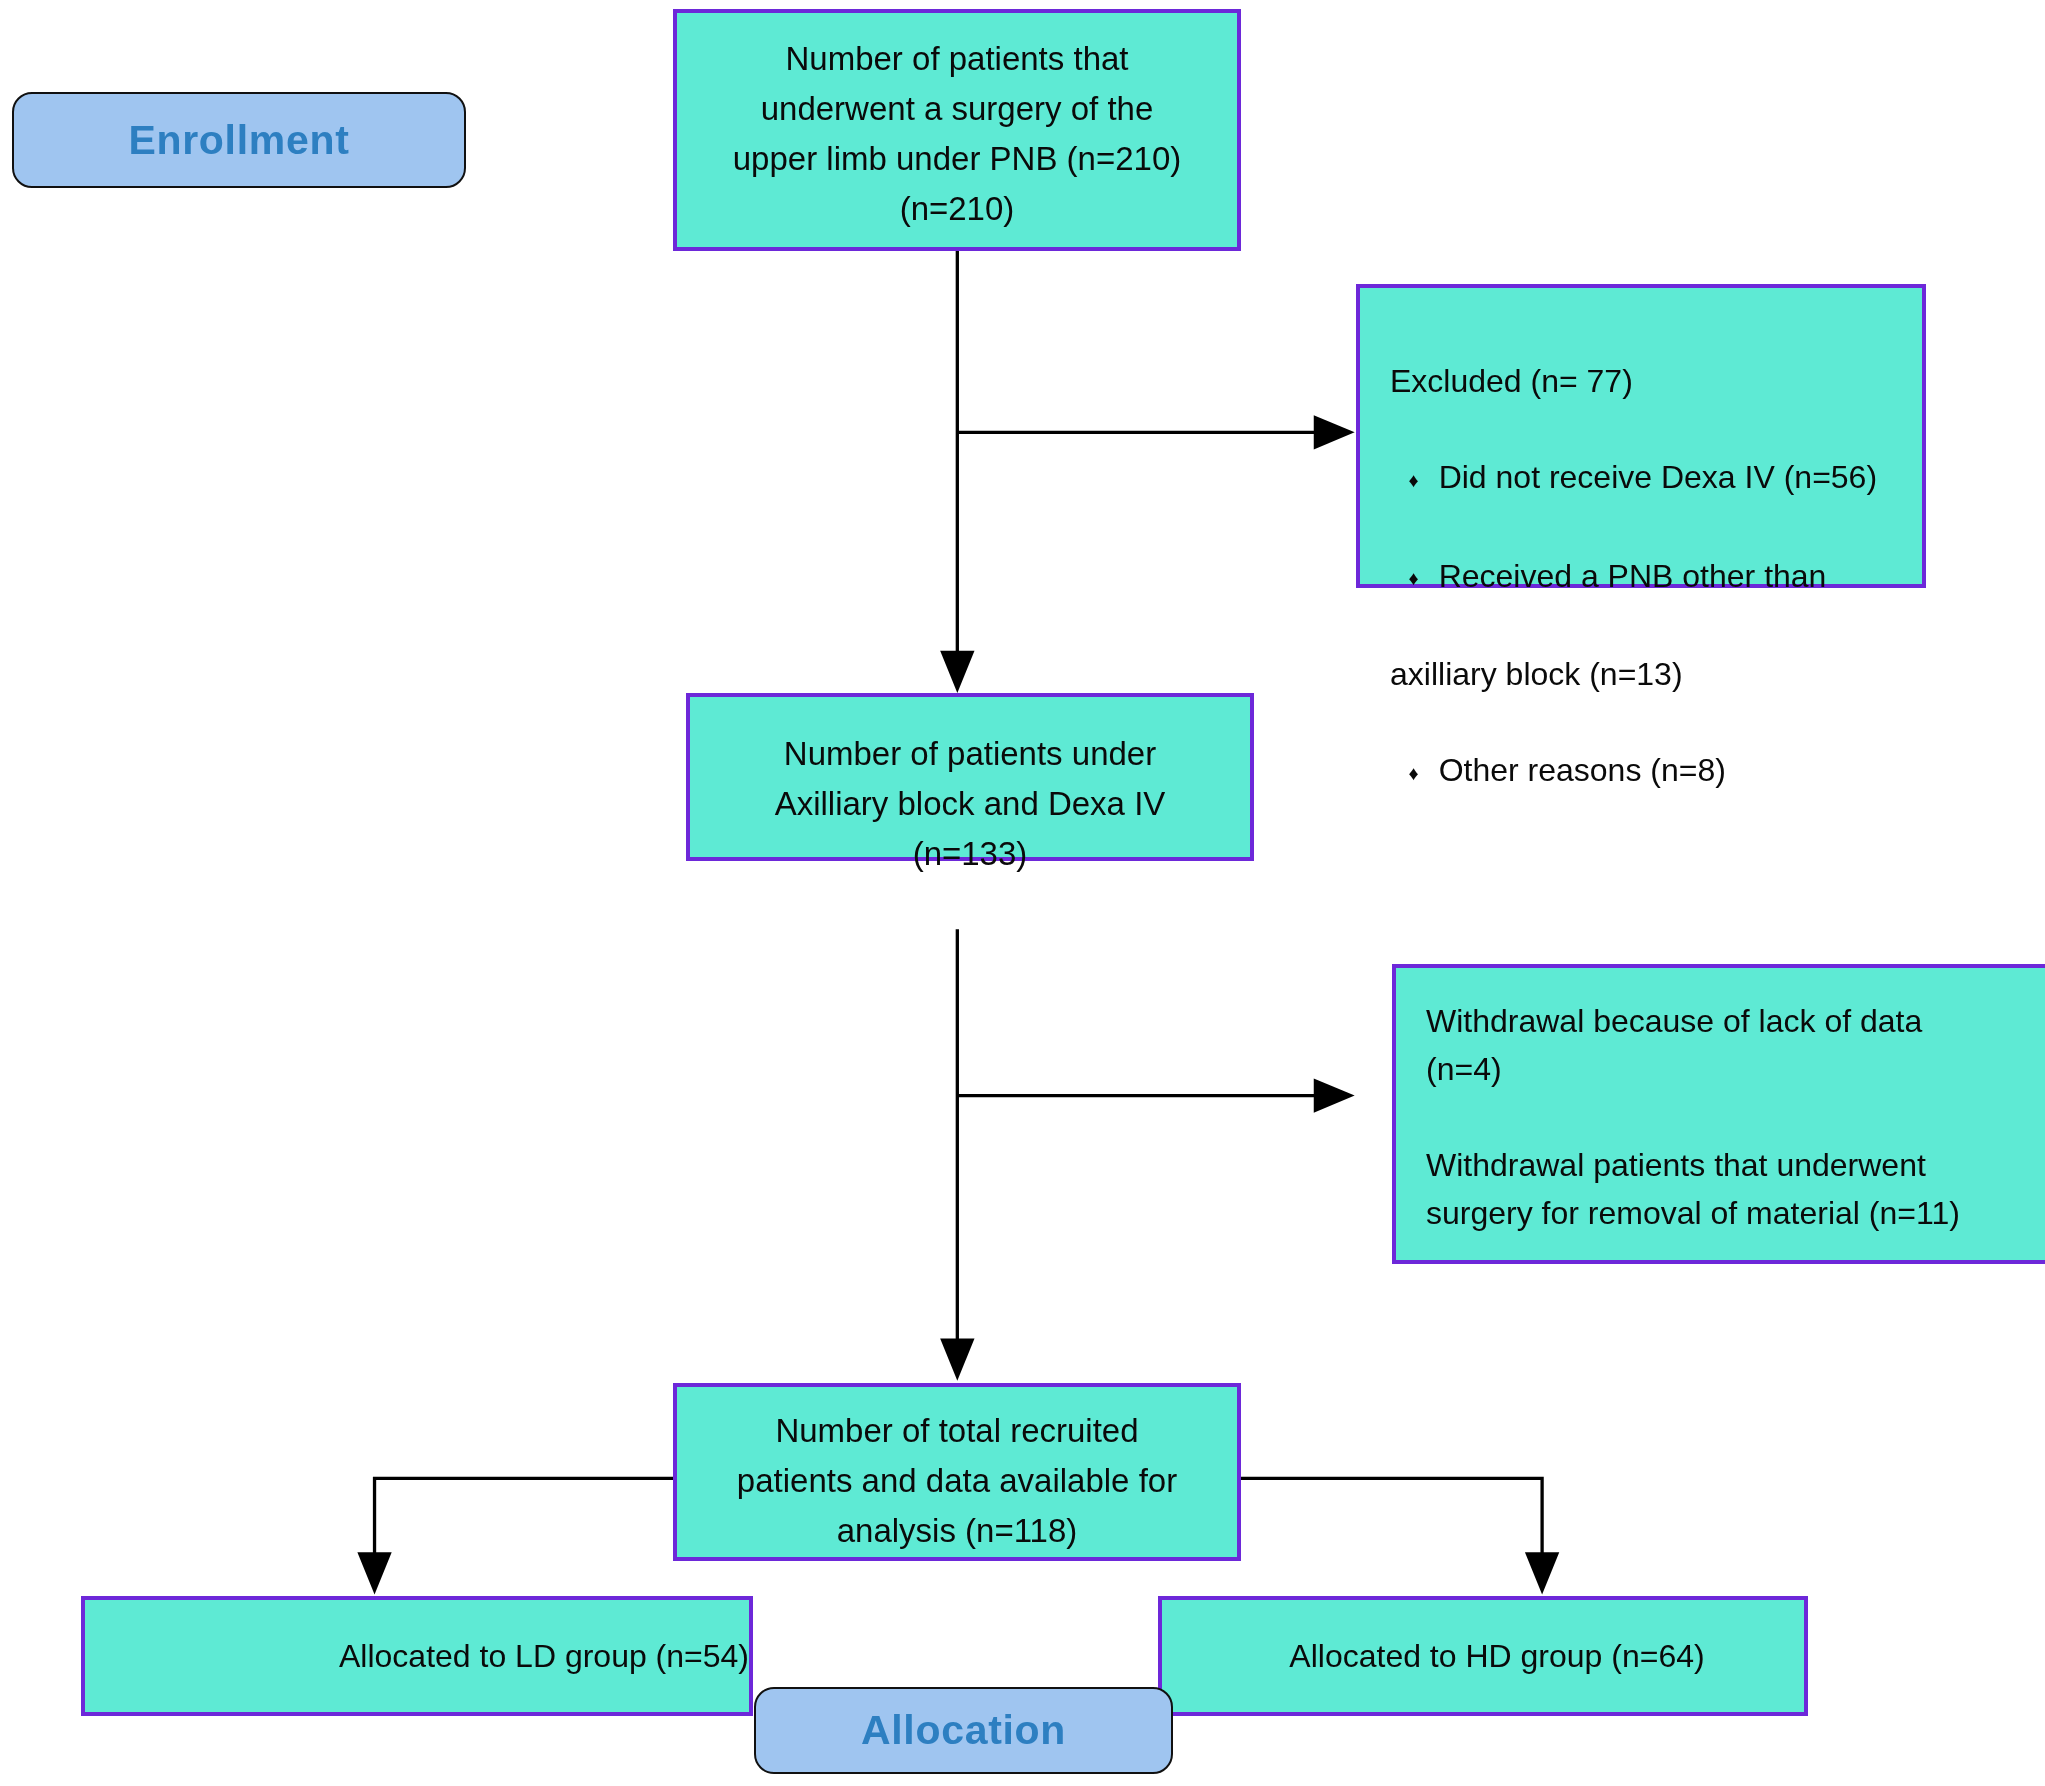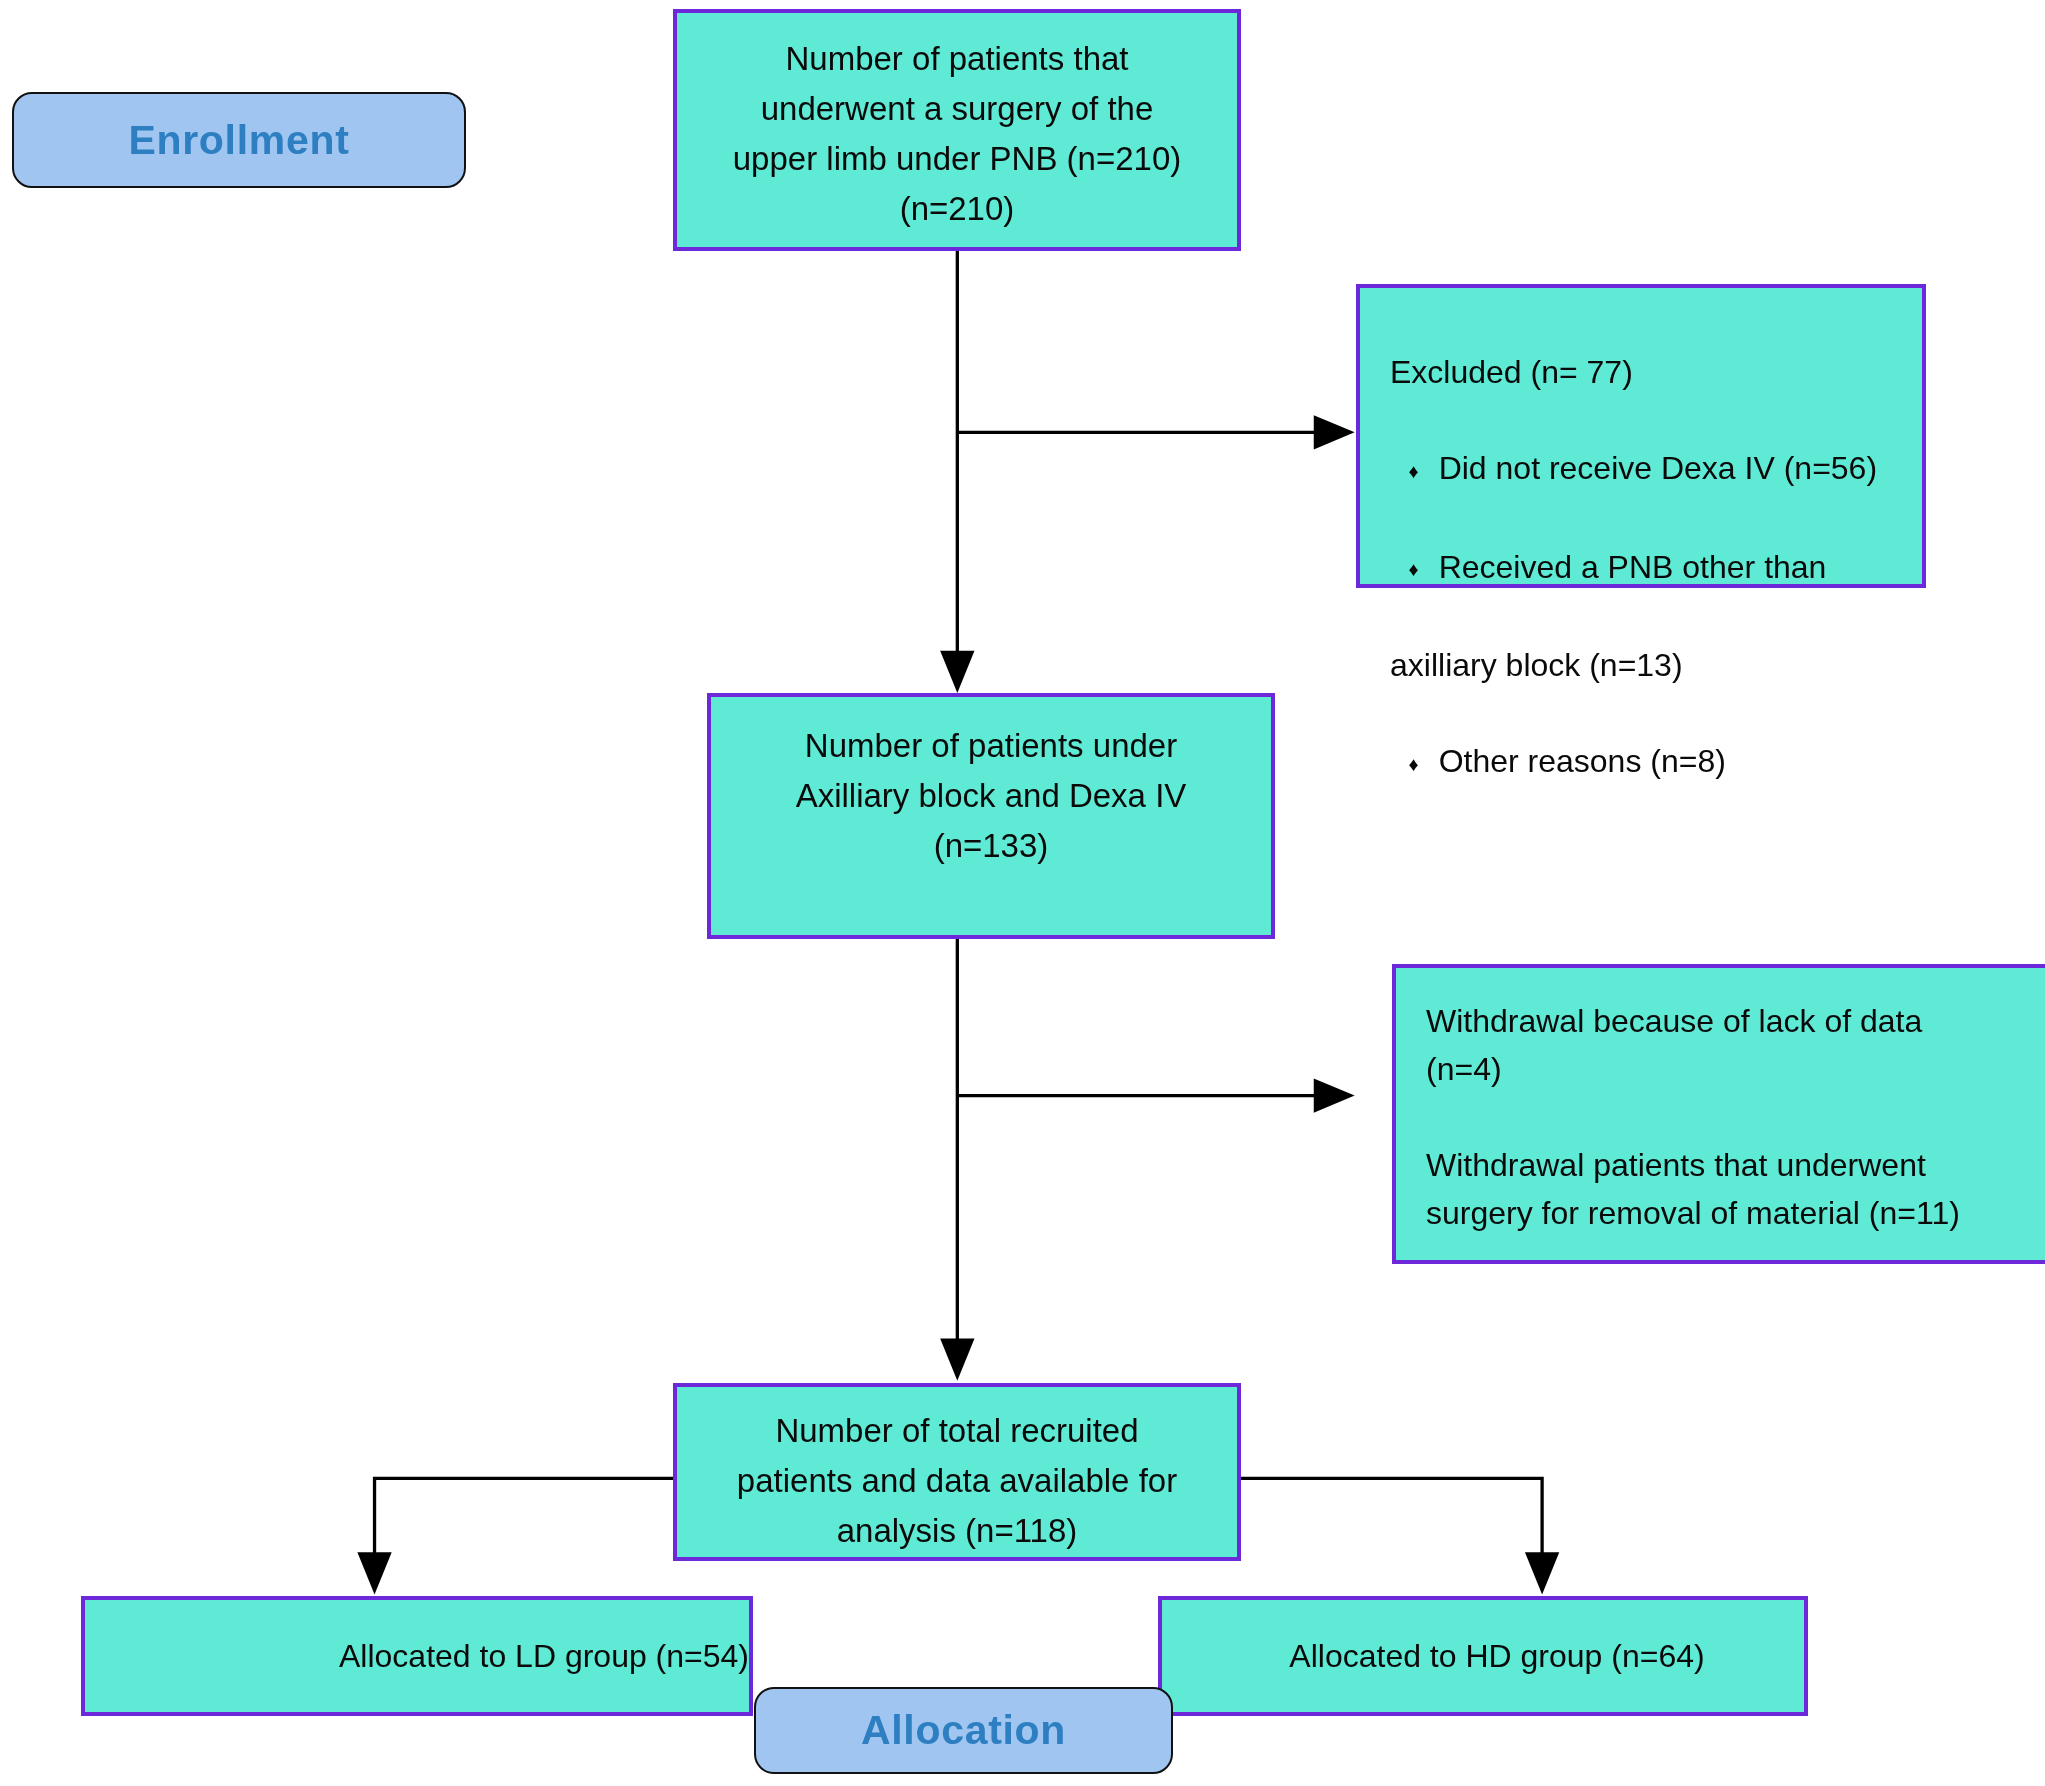--- a/index.html
+++ b/index.html
@@ -36,24 +36,24 @@
     border-radius:20px;
     box-sizing:border-box;
     z-index:5;
     display:flex;align-items:center;justify-content:center;
     font-size:41px;font-weight:bold;
     color:var(--stage_text,#2d7fc1);
     letter-spacing:0.7px;
   }
   
   #box-surgery-pnb{left:673px;top:9.2px;width:568px;height:242px;padding-top:21px;}
-  #box-axillary-dexa{left:707px;top:693px;width:568px;height:246px;padding-top:24px;}
+  #box-axillary-dexa{left:686px;top:693px;width:568px;height:168px;padding-top:32px;}
   #box-recruited{left:673px;top:1383px;width:568px;height:178px;padding-top:19px;}
   
-  #box-excluded{left:1356px;top:284px;width:570px;height:304px;padding:12px 20px 0 30px;}
+  #box-excluded{left:1356px;top:284px;width:570px;height:304px;padding:21px 20px 0 30px;}
   #box-withdrawal{left:1356px;top:964px;width:670px;height:300px;padding:29px 20px 0 30px;margin-left:36px;}
   
   #box-ld-group{left:81px;top:1596px;width:672px;height:120px;display:flex;align-items:center;justify-content:flex-end;font-size:32px;}
   #box-hd-group{left:1158px;top:1596px;width:650px;height:120px;display:flex;align-items:center;justify-content:center;font-size:32px;padding-left:28px;}
   
   #enrollment-label{left:12px;top:92px;width:454px;height:96px;}
   #allocation-label{left:754px;top:1687px;width:419px;height:87px;}
   
   .x-line{display:block;line-height:48px;}
   .x-line .bullet{

